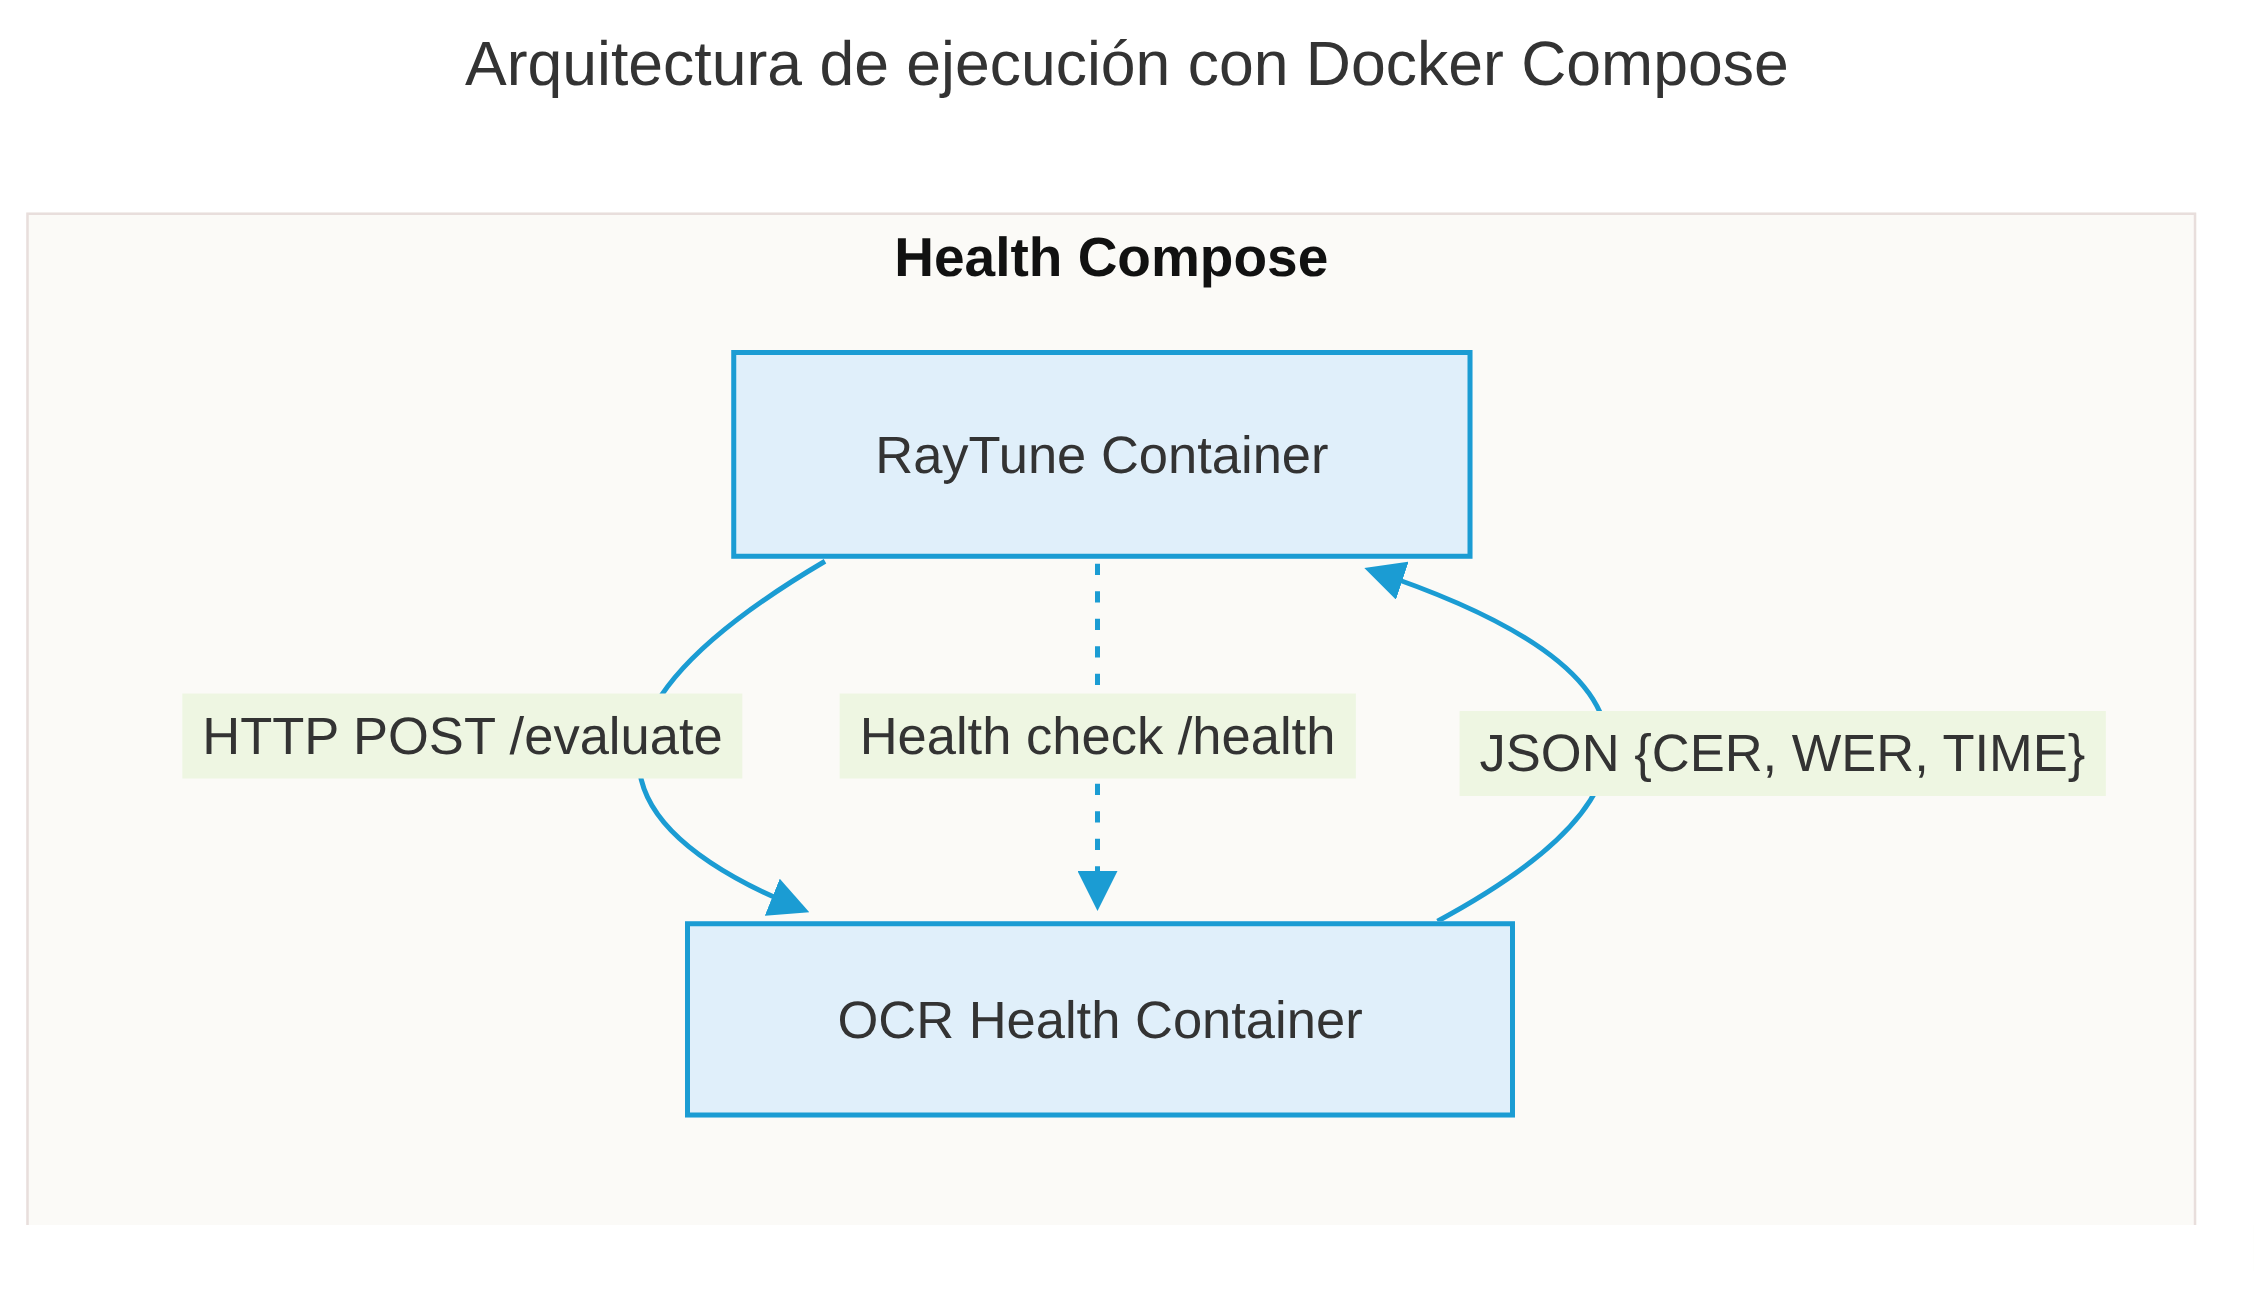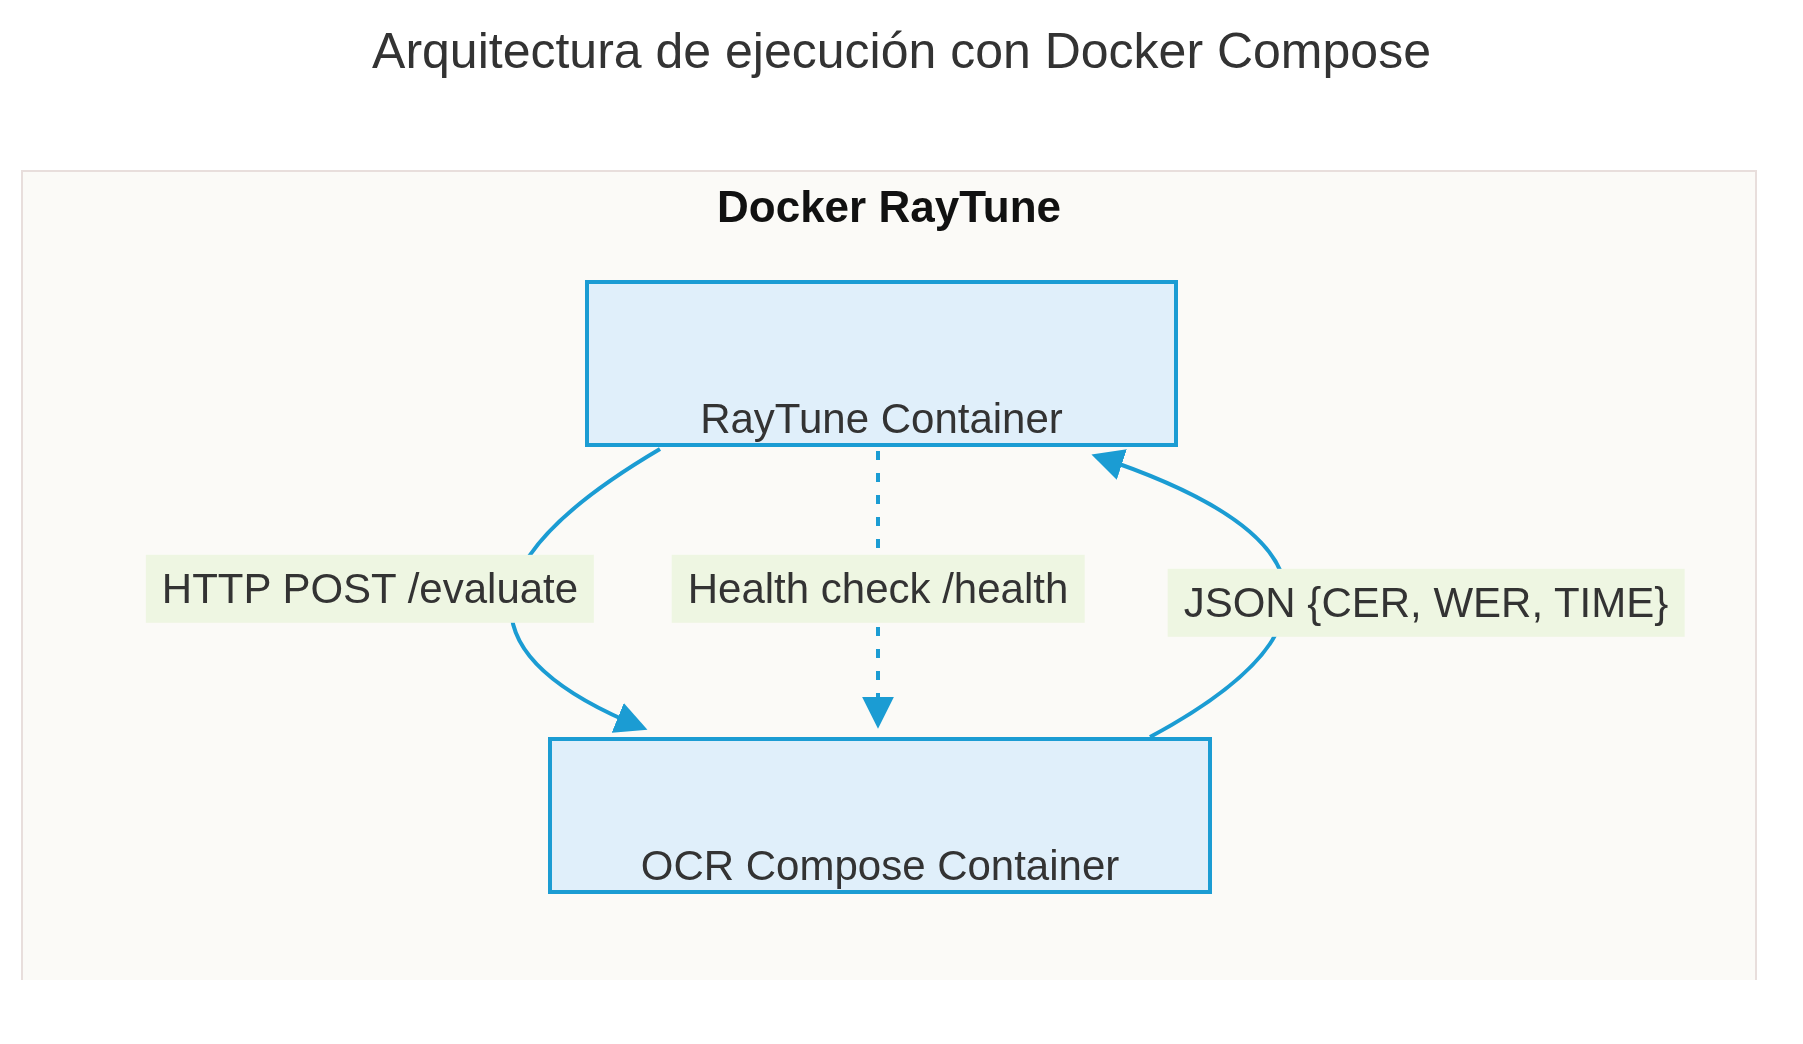--- a/index.html
+++ b/index.html
@@ -65,21 +65,21 @@
   .arrowhead {
     fill: var(--edge, #1b9cd3);
     stroke: none;
   }
   .node {
     position: absolute;
     background: var(--node-fill, #e0effa);
     border: 4px solid var(--node-border, #1b9cd3);
     box-sizing: border-box;
     display: flex;
-    align-items: flex-end;
+    align-items: center;
     justify-content: center;
     font-size: 42px;
     color: var(--text, #333333);
   }
   .node.raytune {
     left: 585px;
     top: 280px;
     width: 593px;
     height: 167px;
   }
@@ -104,39 +104,39 @@
   .edge-label.l3 { left: 1426px; top: 603px; }
 </style>
 </head>
 <body>
 
 <div class="canvas">
 
   <div class="title">Arquitectura de ejecución con Docker Compose</div>
 
   <div class="cluster">
-    <div class="cluster-label">Docker RayTune</div>
+    <div class="cluster-label">Health Compose</div>
   </div>
 
   <svg class="edges" viewBox="0 0 1803 1044" xmlns="http://www.w3.org/2000/svg">
     <defs>
       <marker id="arrowhead" viewBox="0 0 10 10" refX="8.5" refY="5" markerWidth="8" markerHeight="8" orient="auto-start-reverse">
         <path class="arrowhead" d="M 0 0 L 10 5 L 0 10 z"></path>
       </marker>
     </defs>
     <path class="edge solid" d="M 660 449 C 480 555, 450 650, 643 728" marker-end="url(#arrowhead)"></path>
     <path class="edge dashed" d="M 878 451 L 878 724" marker-end="url(#arrowhead)"></path>
     <path class="edge solid" d="M 1150 737 C 1330 640, 1350 540, 1096 456" marker-end="url(#arrowhead)"></path>
   </svg>
 
   <div class="node raytune">
     <span>RayTune Container</span>
   </div>
 
   <div class="node ocr">
-    <span>OCR Compose Container</span>
+    <span>OCR Health Container</span>
   </div>
 
   <div class="edge-label l2">Health check /health</div>
   <div class="edge-label l1">HTTP POST /evaluate</div>
   <div class="edge-label l3">JSON {CER, WER, TIME}</div>
 
 </div>
 
 </body></html>

